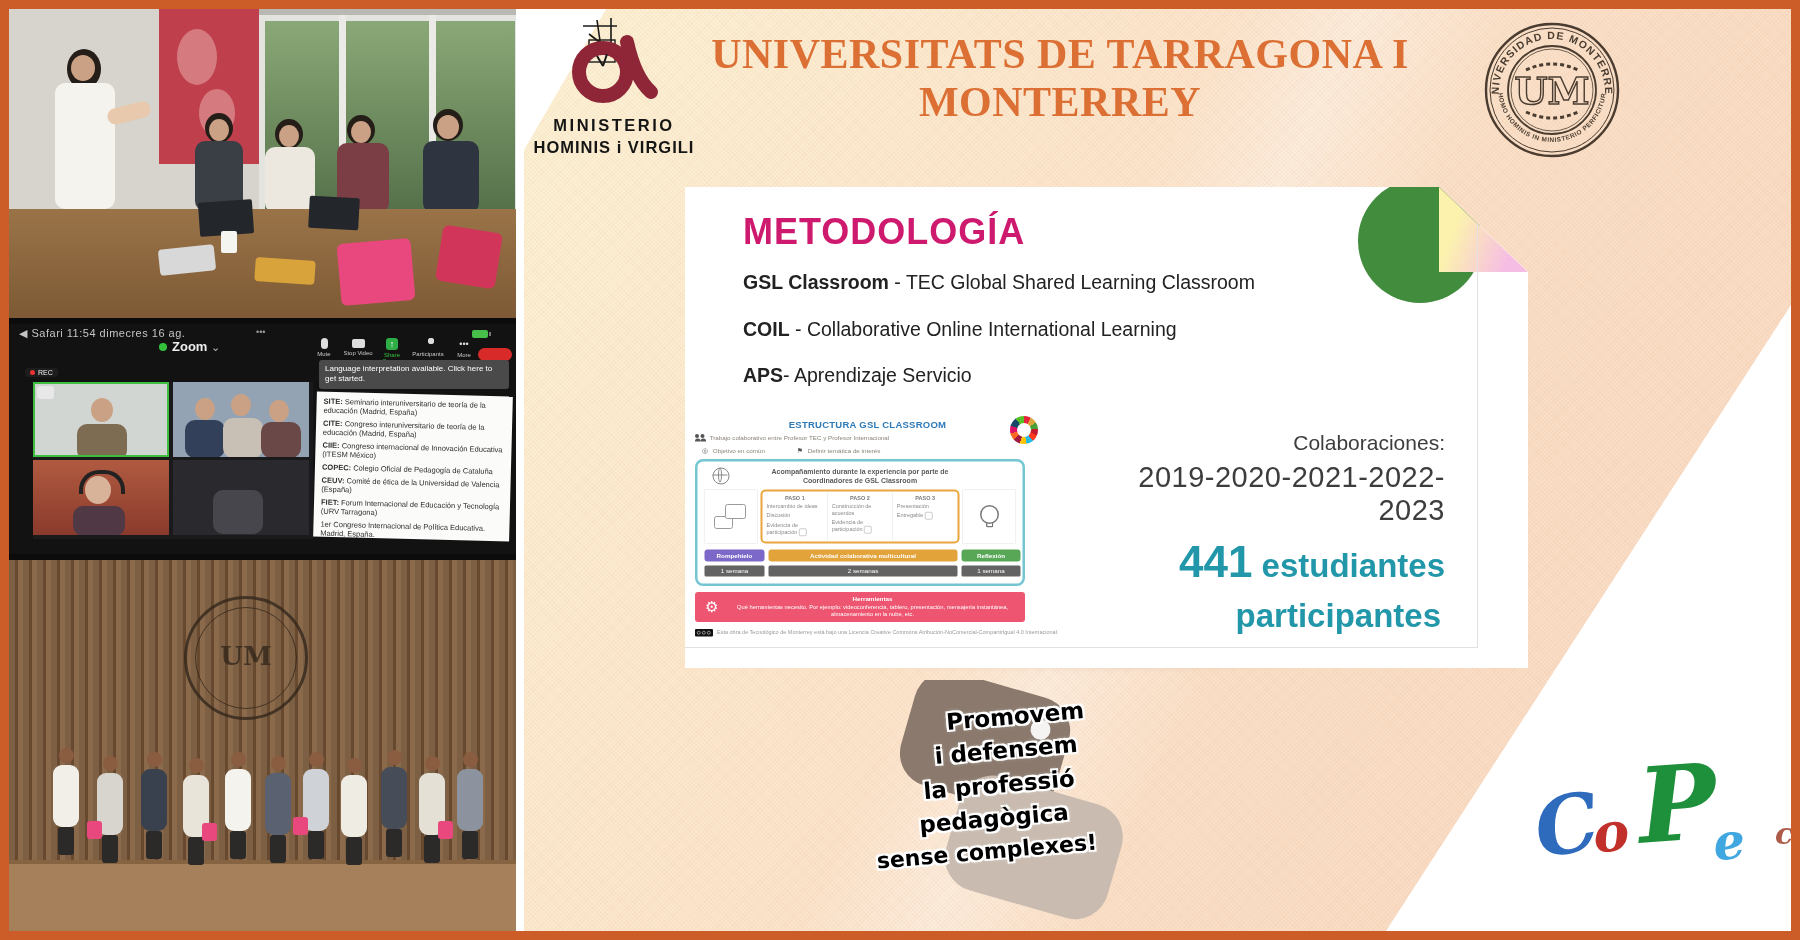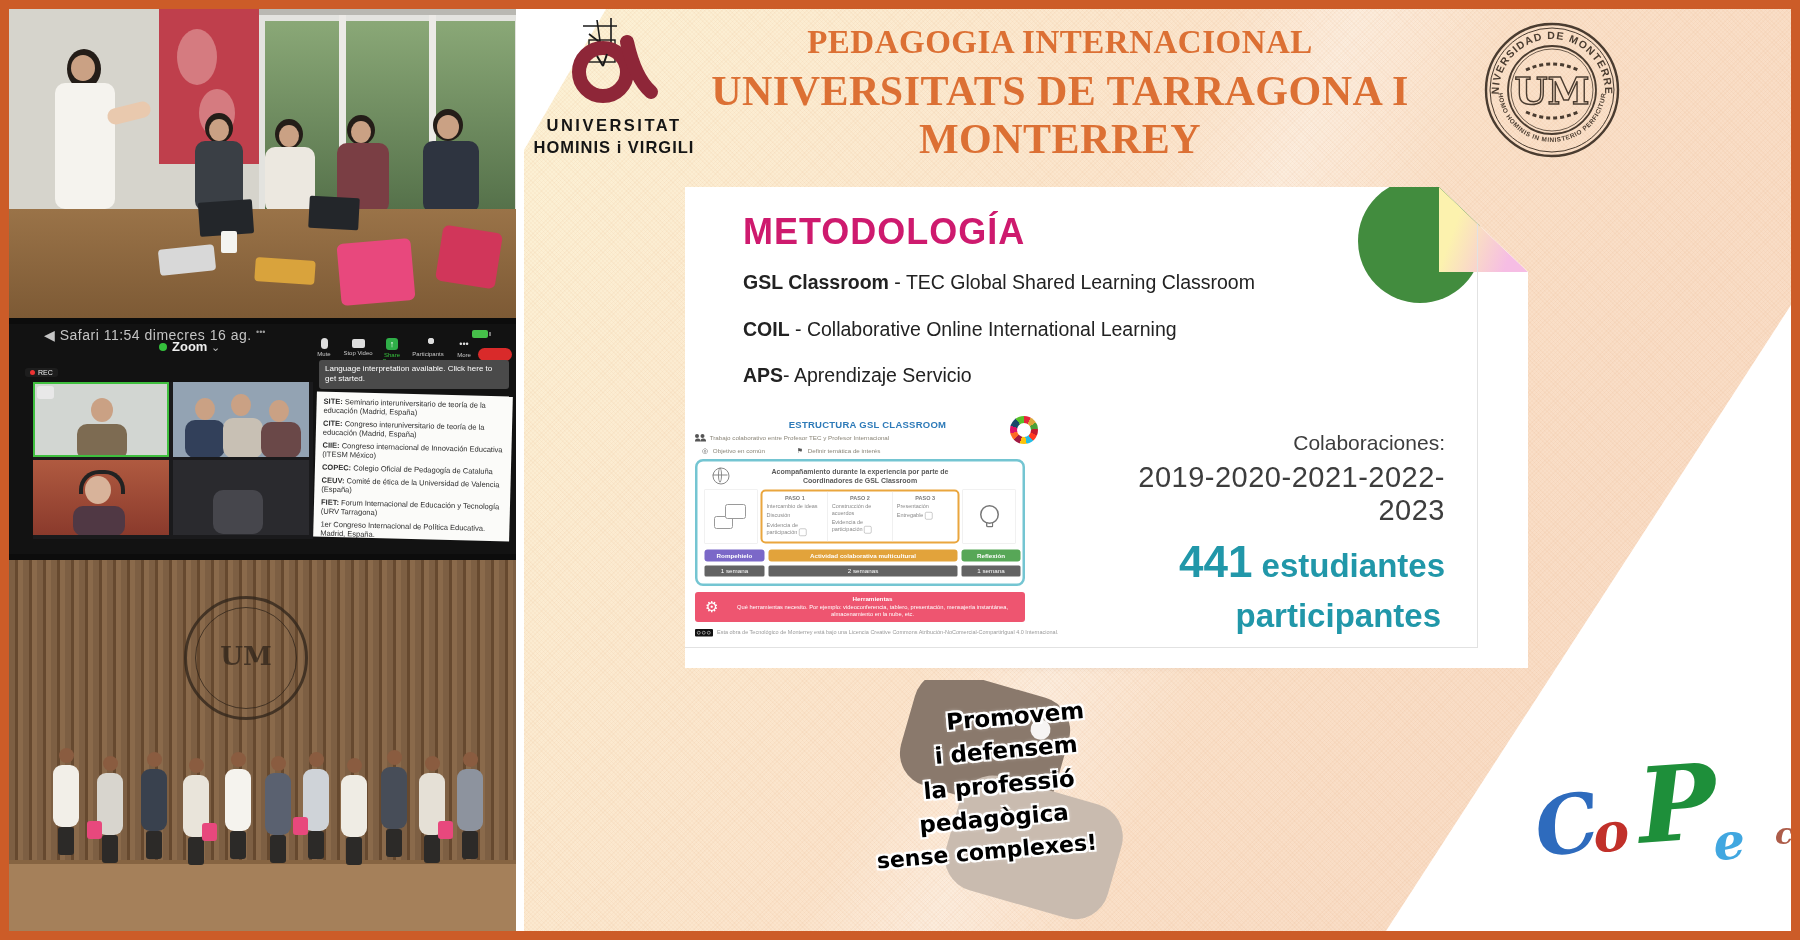--- a/index.html
+++ b/index.html
@@ -29,21 +29,21 @@
   .shade{left:244px;top:0;width:263px;height:34px;background:#b9b8b2;}
   .banner{left:150px;top:0;width:100px;height:155px;background:#bf3f4c;}
   .banner .ov{position:absolute;background:rgba(255,235,225,.35);border-radius:50%;}
   .head{border-radius:50%;background:#caa184;}
   .hair{border-radius:50%;background:#241d18;}
   .body-shape{border-radius:10px;}
   .table{left:0;top:200px;width:507px;height:109px;background:linear-gradient(#9a7348,#7d5a35);}
   .laptop{background:#23262a;border-radius:2px;}
   .bag{background:#e8487d;border-radius:6px;}
   
-  .t-status{left:10px;top:3px;font-size:14px;color:#c4c4c4;letter-spacing:.5px;margin-left:25px;}
+  .t-status{left:10px;top:3px;font-size:11px;color:#c4c4c4;letter-spacing:.5px;}
   .t-dots{left:247px;top:3px;font-size:9px;color:#9a9a9a;}
   .t-batt{right:28px;top:6px;width:16px;height:8px;background:#46c04a;border-radius:2px;}
   .t-batt-tip{right:25px;top:8px;width:2px;height:4px;background:#777;}
   .t-zoom{left:150px;top:15px;color:#eee;font-size:13px;font-weight:bold;}
   .green-dot{display:inline-block;width:8px;height:8px;border-radius:50%;background:#35c03c;margin-right:5px;}
   .t-chev{color:#bbb;font-size:11px;font-weight:normal;}
   .tool{position:absolute;top:14px;width:34px;text-align:center;}
   .tool .lbl{font-size:6px;color:#c9c9c9;margin-top:2px;}
   .ic-mic{width:7px;height:11px;background:#ddd;border-radius:4px;margin:0 auto;}
   .ic-cam{width:13px;height:9px;background:#ddd;border-radius:2px;margin:1px auto;}
@@ -384,27 +384,26 @@
 
   <div class="urv">
     <svg width="110" height="100" viewBox="0 0 110 100" style="display:block;margin:0 auto;">
       <path d="M38 6 L42 34 M24 12 h34 M52 4 v30 M30 20 l18 14" stroke="#1a1a1a" stroke-width="1.6" fill="none"></path>
       <rect x="30" y="26" width="26" height="22" fill="none" stroke="#1a1a1a" stroke-width="1.4"></rect>
       <circle cx="44" cy="58" r="24" fill="none" stroke="#8e2638" stroke-width="14"></circle>
       <path d="M68 28 Q76 64 92 78" fill="none" stroke="#8e2638" stroke-width="14" stroke-linecap="round"></path>
       <path d="M38 42 l6 10 M48 40 l-4 12" stroke="#1a1a1a" stroke-width="2" fill="none"></path>
     </svg>
     <div class="urv-text">
-      <div>UNIVERSITAT</div>
+      <div>MINISTERIO</div>
       <div class="l2">HOMINIS i VIRGILI</div>
     </div>
   </div>
 
   <div class="title-block">
-    <div class="t1">PEDAGOGIA INTERNACIONAL</div>
     <div class="t2">UNIVERSITATS DE TARRAGONA I MONTERREY</div>
   </div>
 
   <div class="udem">
     <svg width="140" height="144" viewBox="0 0 140 144">
       <defs>
         <path id="arcTop" d="M 17,74 A 53,53 0 1 1 123,74"></path>
         <path id="arcBot" d="M 16,70 A 54,54 0 0 0 124,70"></path>
       </defs>
       <circle cx="70" cy="72" r="66" fill="none" stroke="#4a3c30" stroke-width="2.4"></circle>

